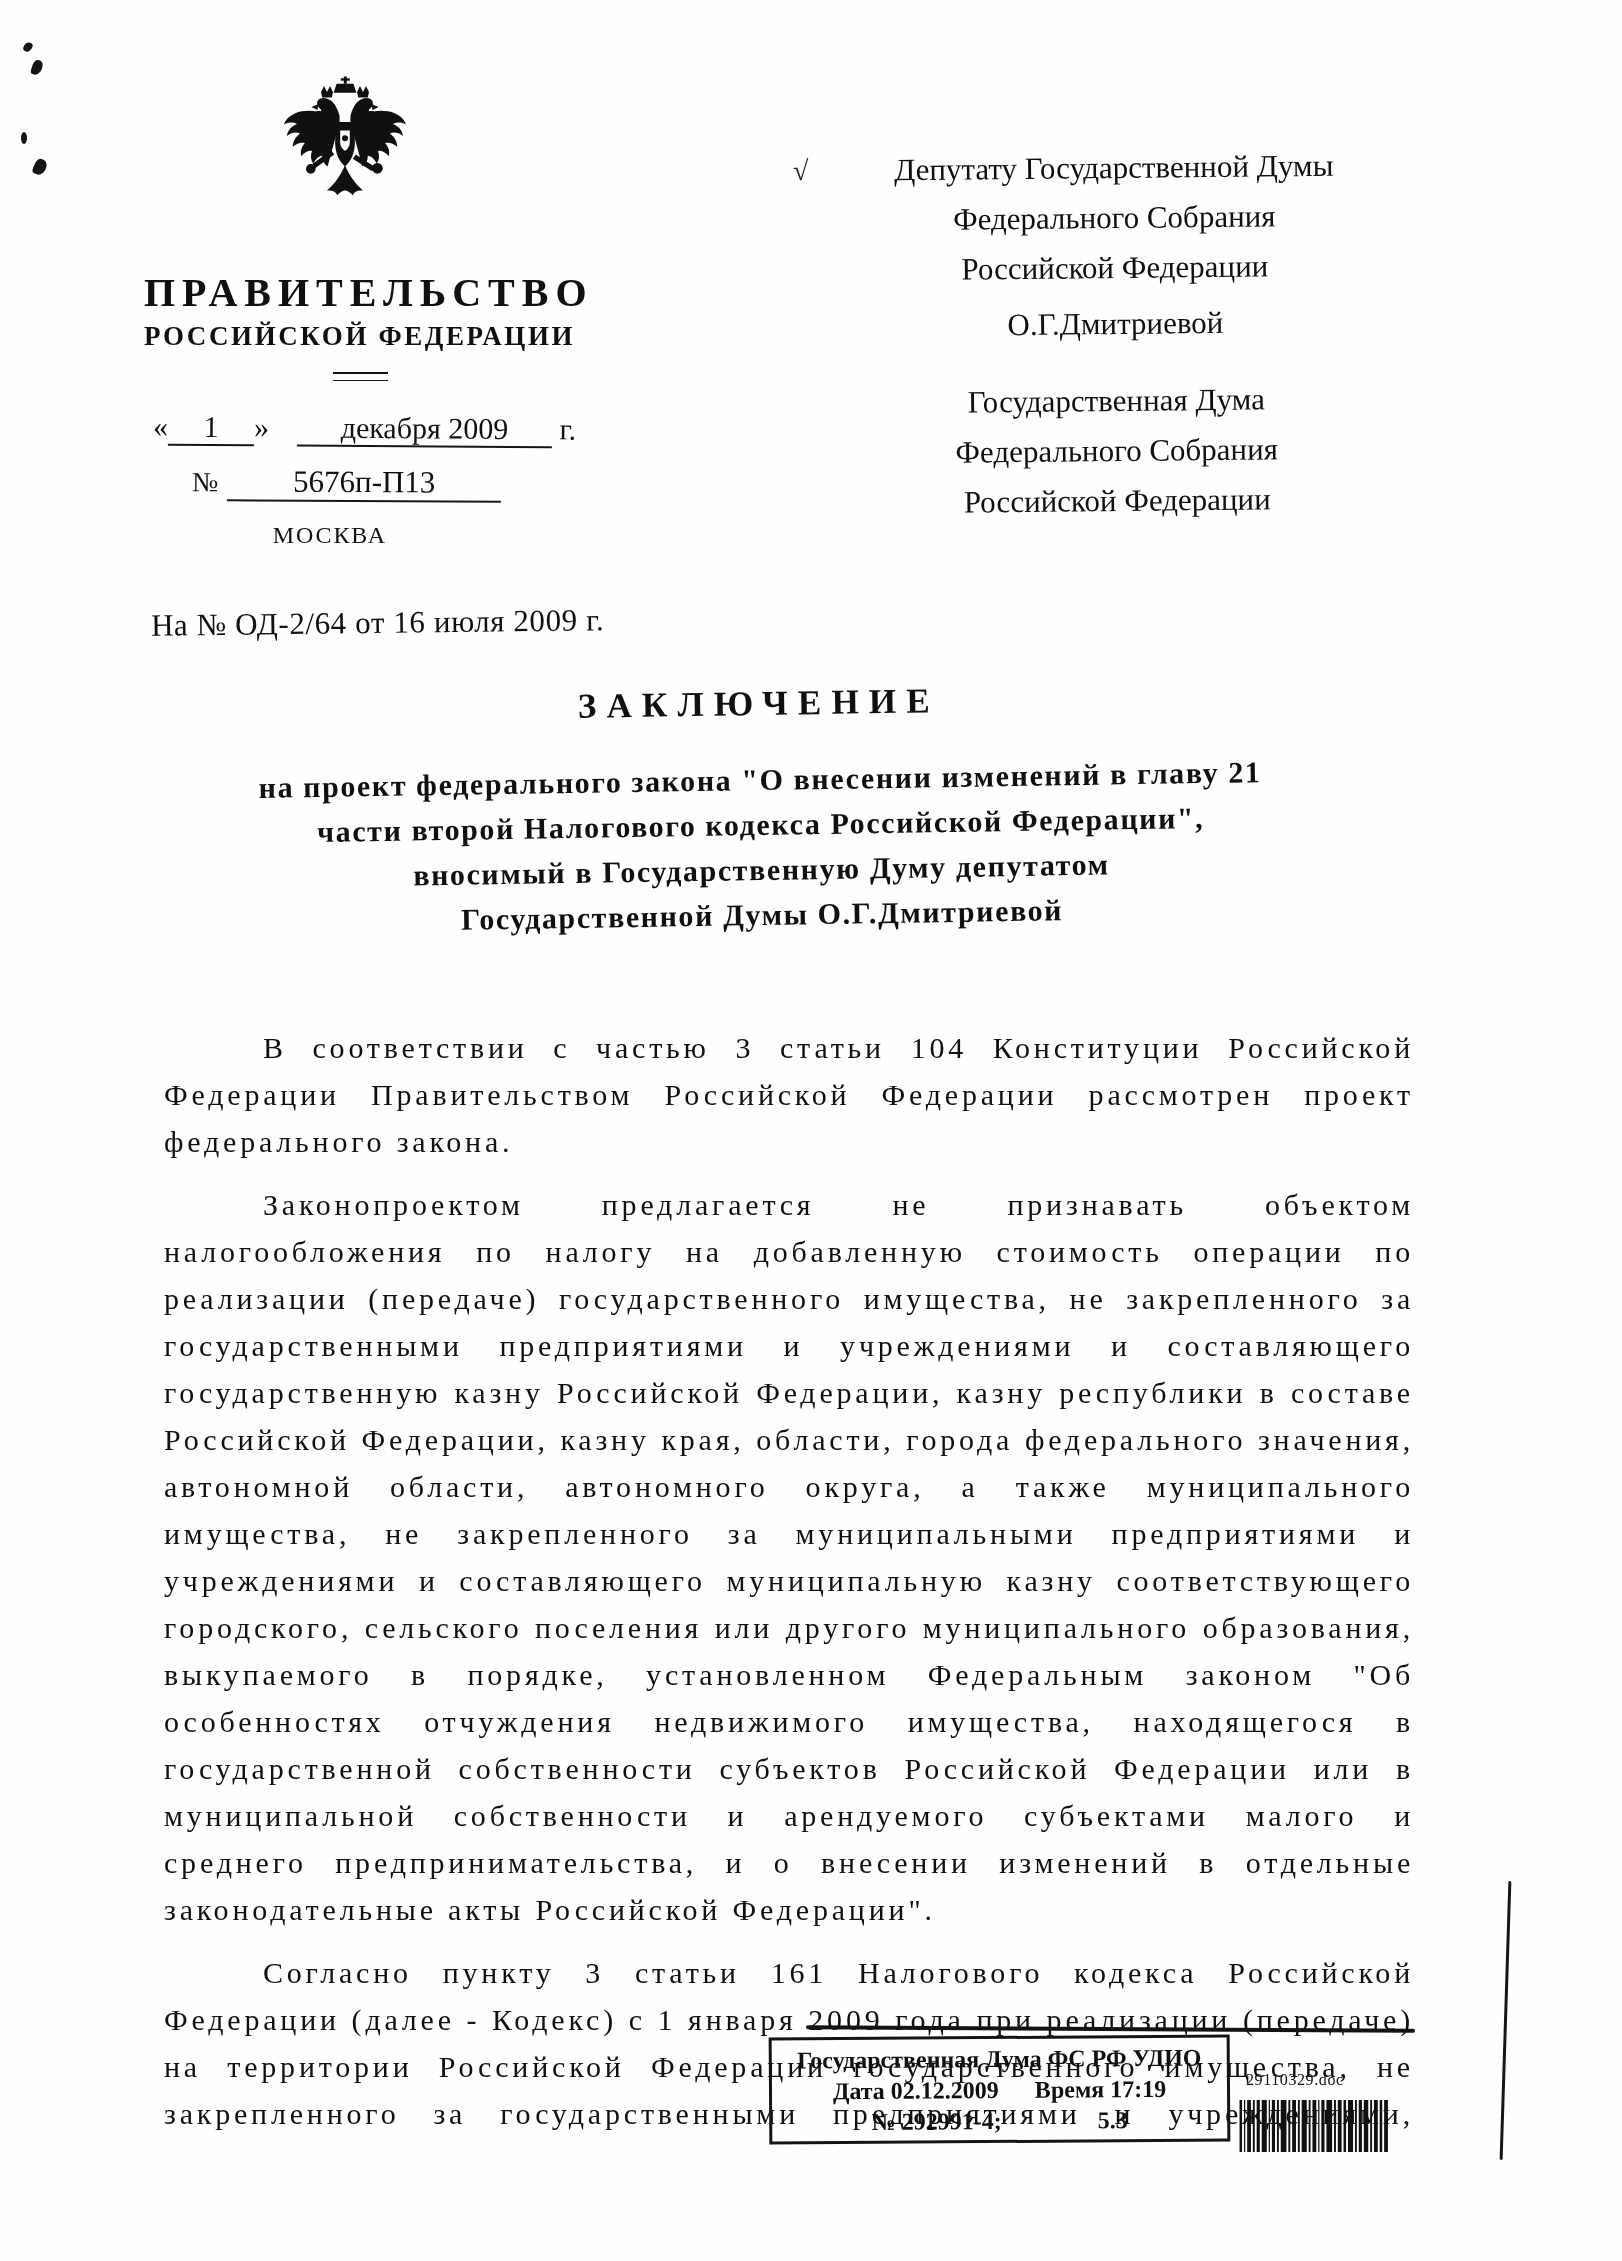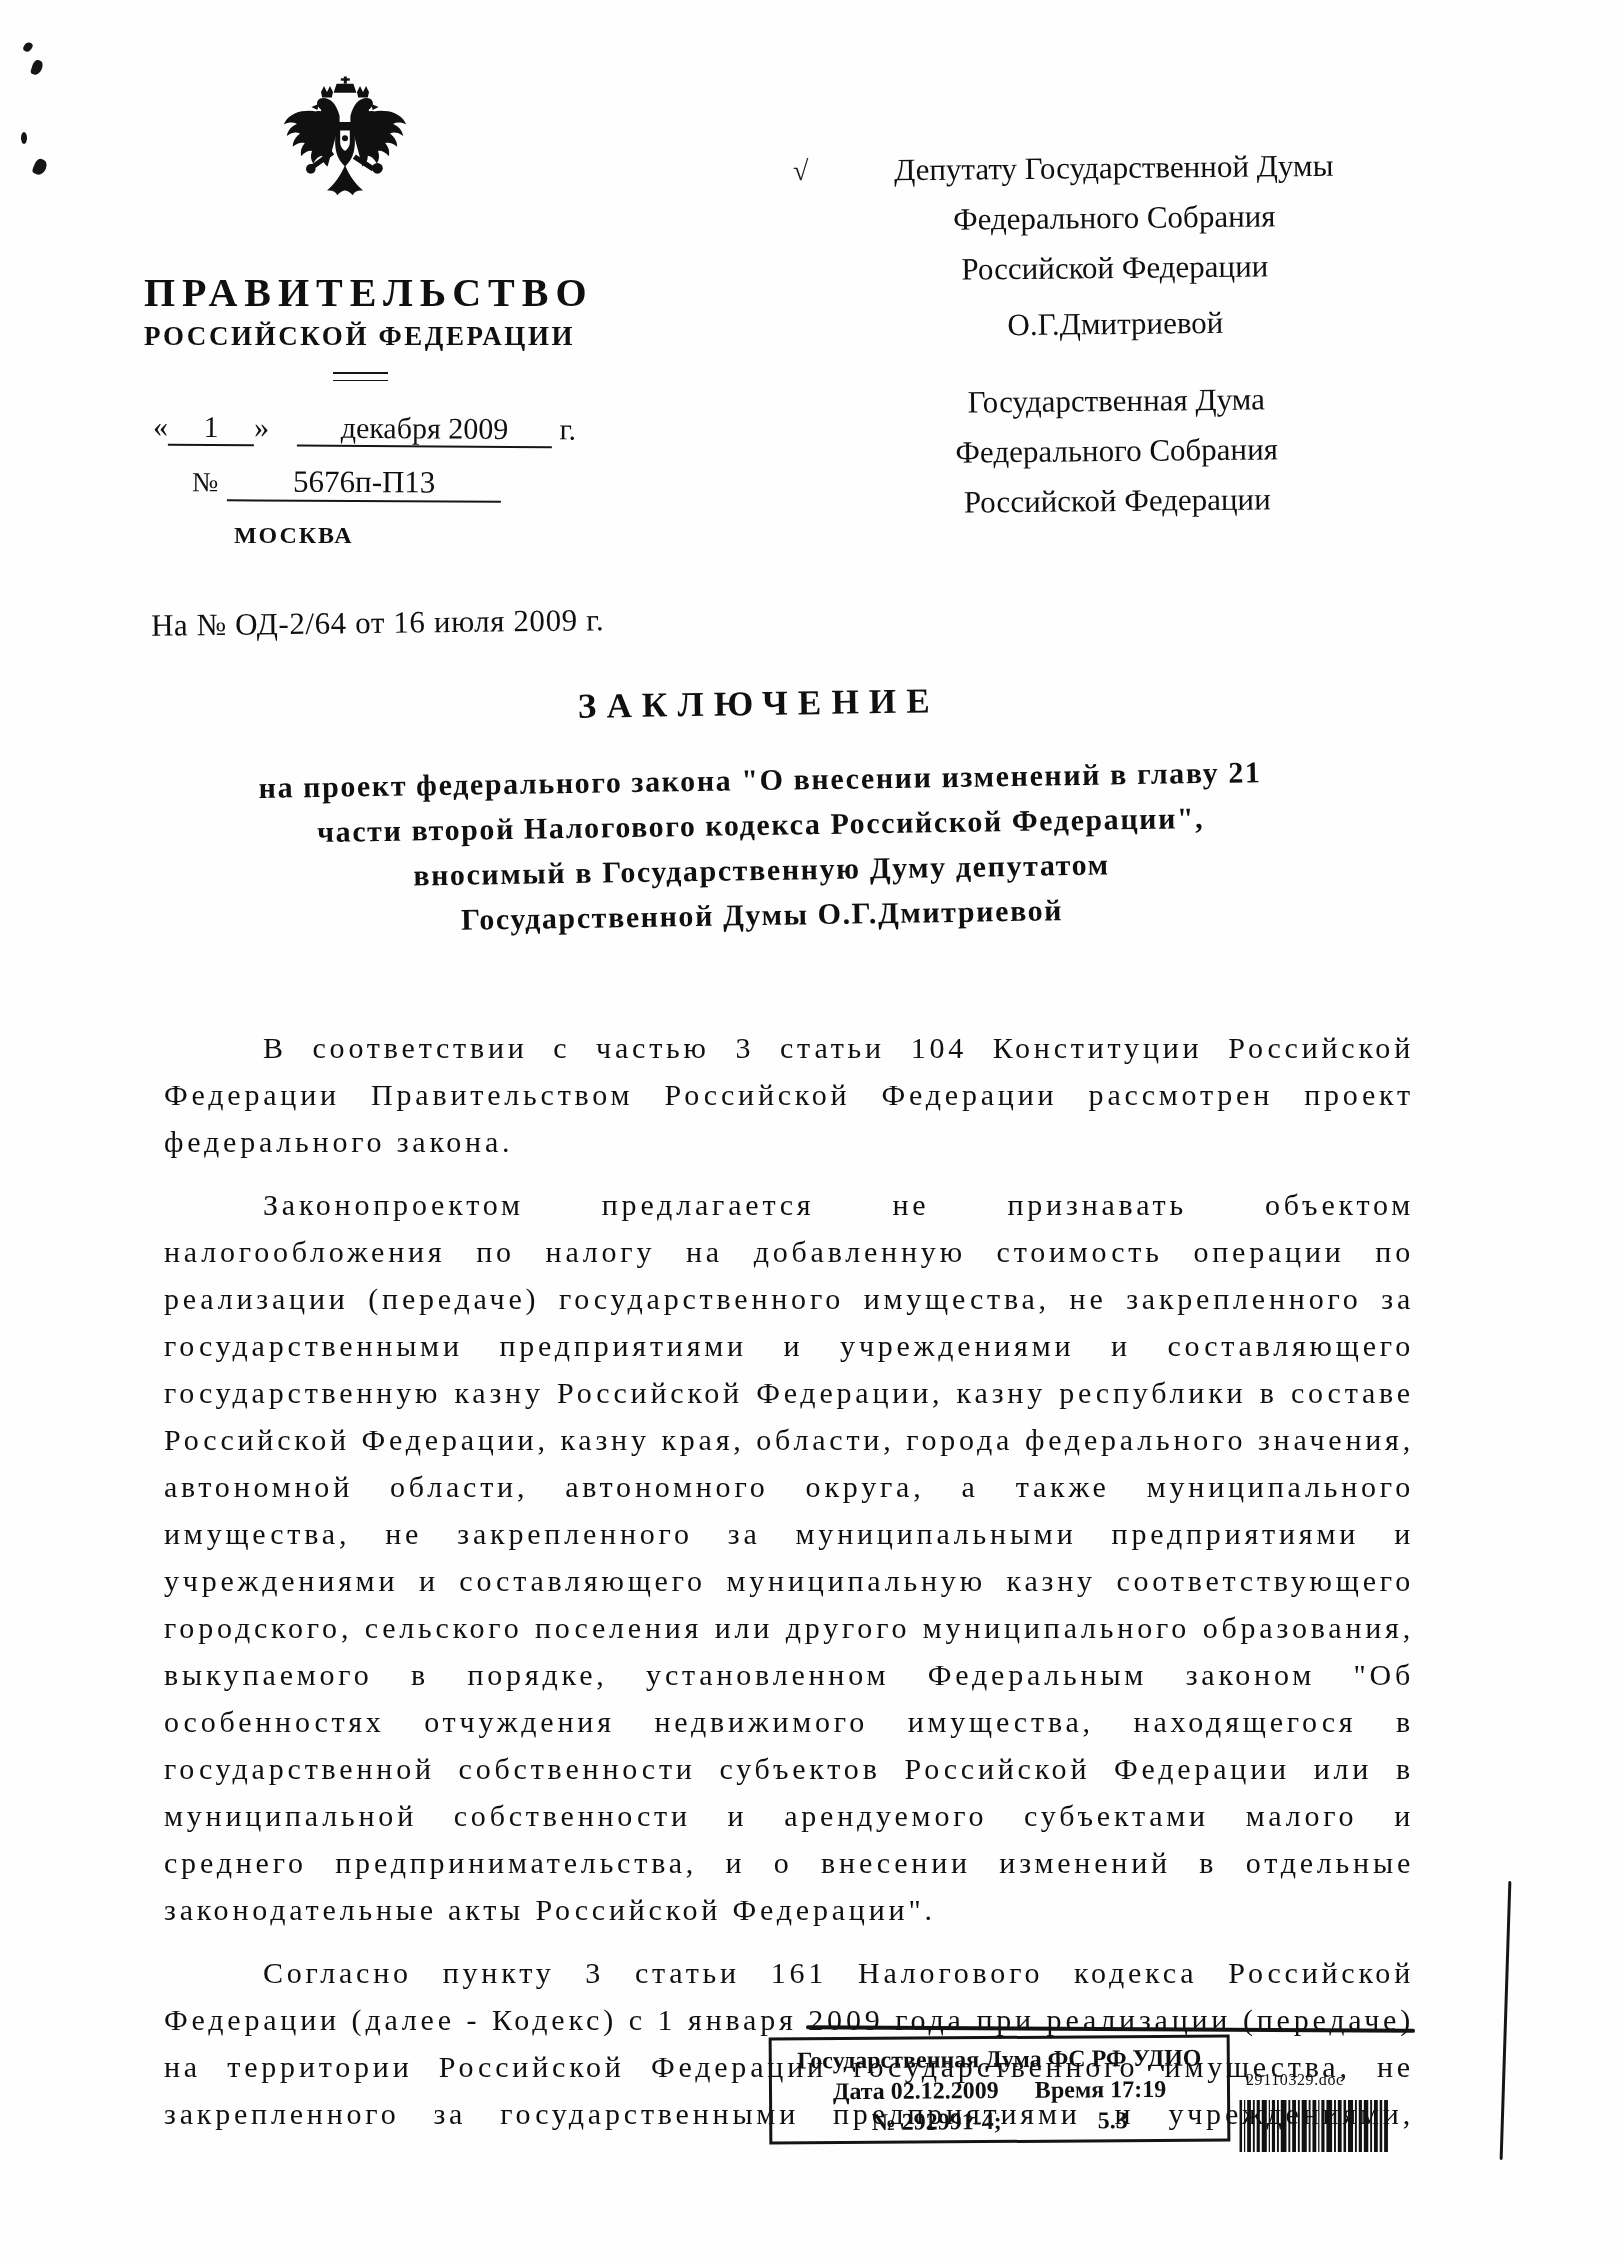--- a/index.html
+++ b/index.html
@@ -27,22 +27,22 @@
   .org-rule{position:absolute;left:333px;top:372px;width:55px;height:5.8px;
         border-top:2.6px solid #141414;border-bottom:1.9px solid #141414;}
   .date-row{position:absolute;left:153px;top:411px;font-size:30px;white-space:nowrap;transform:rotate(0.4deg);}
   .date-row .u,.num-row .u{display:inline-block;text-align:center;border-bottom:2.6px solid #161616;}
   .date-row .day{width:86px;}
   .date-row .month{width:255px;margin-left:28px;}
   .date-row .suf{margin-left:7.7px;}
   .num-row{position:absolute;left:192px;top:464px;font-size:31px;white-space:nowrap;transform:rotate(0.3deg);}
   .num-row .lbl{font-size:27.5px;}
   .num-row .num{width:274px;margin-left:9px;}
-  .city{position:absolute;left:234px;top:522px;width:134px;text-align:left;
-        font-size:24px;font-weight:bold;letter-spacing:1.9px;}
+  .city{position:absolute;left:253px;top:522px;width:134px;text-align:right;
+        font-size:24px;font-weight:normal;letter-spacing:1.9px;}
 
   
   .checkmark{position:absolute;left:793px;top:155px;font-size:28px;color:#222;}
   .addr{position:absolute;left:851px;top:143px;width:529px;text-align:center;
         font-size:31px;transform:rotate(-0.6deg);}
   .addr .ln{line-height:50px;}
   .addr .name{line-height:50px;margin-top:6.4px;}
   .addr .org{margin-top:27px;}
 
   .ref{position:absolute;left:151px;top:605px;font-size:31px;letter-spacing:0.6px;

